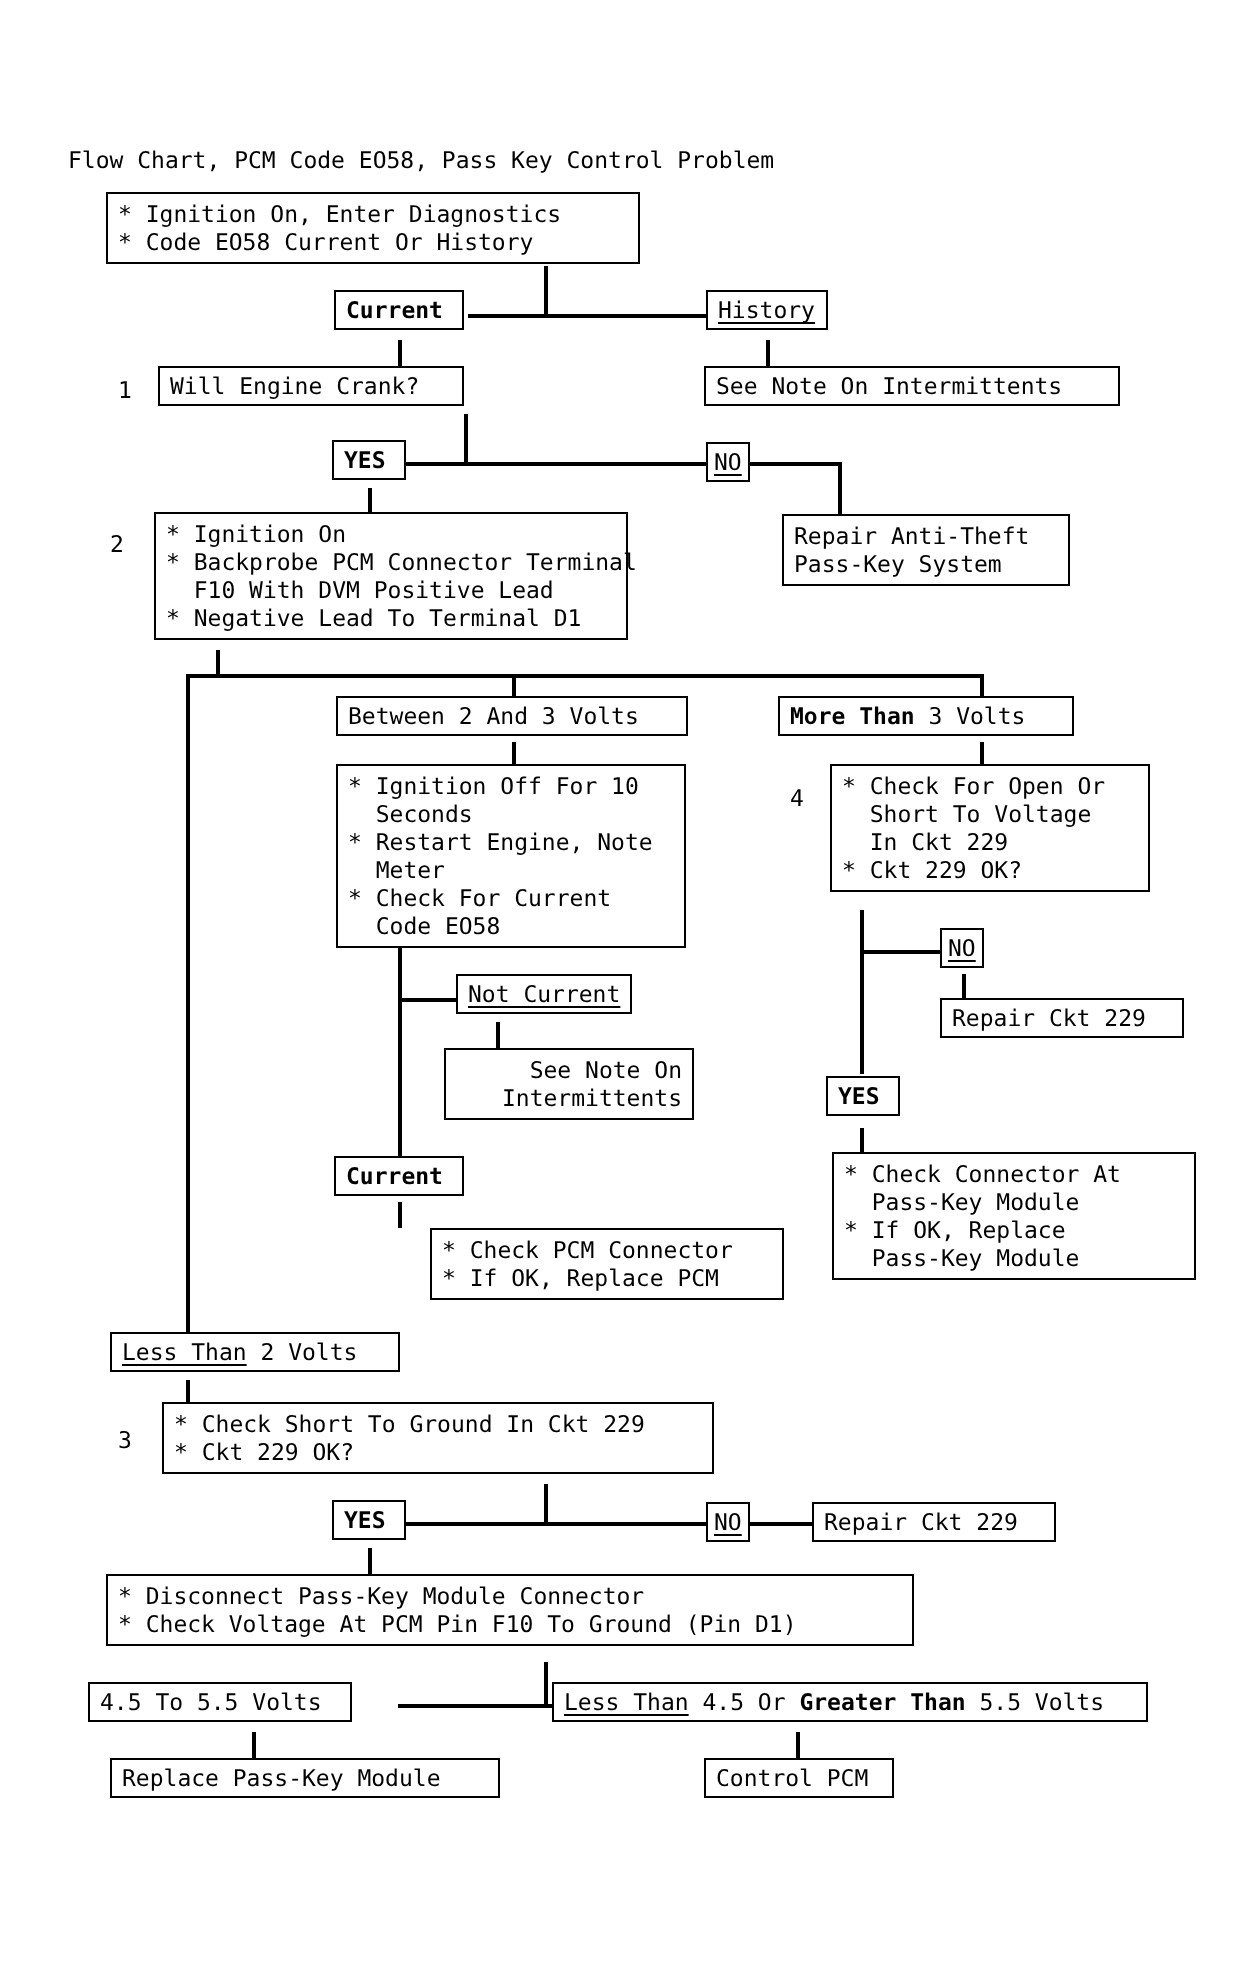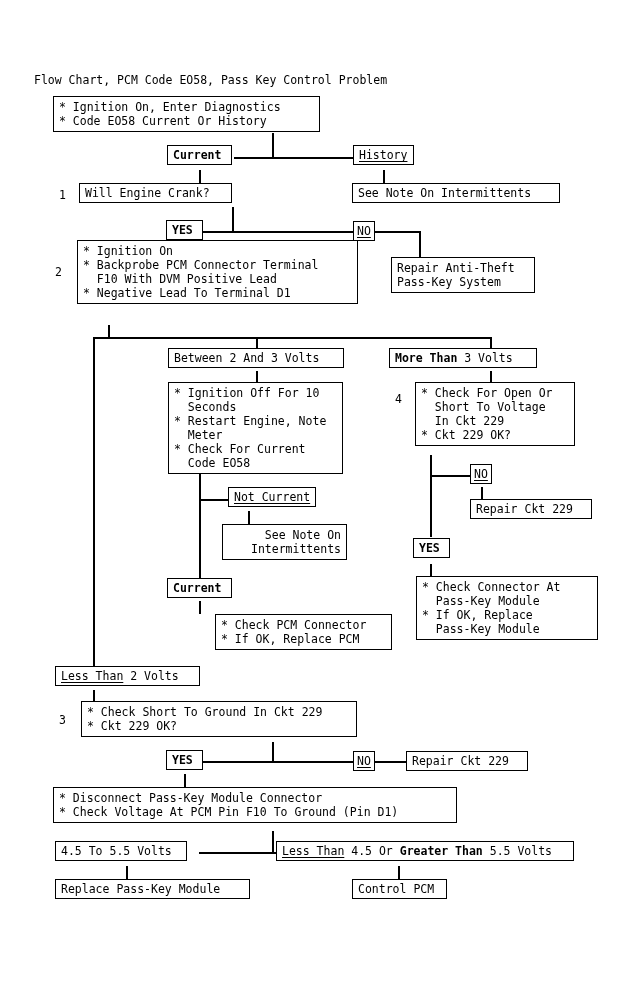--- a/index.html
+++ b/index.html
@@ -138,21 +138,21 @@
   <div class="box small" style="left:352px; top:183px; width:208px;">See Note On Intermittents</div>
 
   <div class="box small" style="left:166px; top:220px; width:37px;"><b>YES</b></div>
 
   <div class="box small" style="left:353px; top:221px; width:22px; padding-left:3px; padding-right:3px;"><u>NO</u></div>
 
   <div class="box" style="left:391px; top:257px; width:144px;">Repair Anti-Theft
 Pass-Key System</div>
 
   <div class="lbl" style="left:55px; top:265px;">2</div>
-  <div class="box" style="left:77px; top:240px; width:281px;">* Ignition On
+  <div class="box" style="left:77px; top:256px; width:237px;">* Ignition On
 * Backprobe PCM Connector Terminal
   F10 With DVM Positive Lead
 * Negative Lead To Terminal D1</div>
 
   <div class="box small" style="left:168px; top:348px; width:176px;">Between 2 And 3 Volts</div>
 
   <div class="box small" style="left:389px; top:348px; width:148px;"><b>More Than</b><span> 3 Volts</span></div>
 
   <div class="box" style="left:168px; top:382px; width:175px;">* Ignition Off For 10
   Seconds
@@ -196,21 +196,21 @@
 
   <div class="box small" style="left:166px; top:750px; width:37px;"><b>YES</b></div>
 
   <div class="box small" style="left:353px; top:751px; width:22px; padding-left:3px; padding-right:3px;"><u>NO</u></div>
 
   <div class="box small" style="left:406px; top:751px; width:122px;">Repair Ckt 229</div>
 
   <div class="box" style="left:53px; top:787px; width:404px;">* Disconnect Pass-Key Module Connector
 * Check Voltage At PCM Pin F10 To Ground (Pin D1)</div>
 
-  <div class="box small" style="left:55px; top:841px; width:132px;">4.5 To 5.5 Volts</div>
+  <div class="box small" style="left:44px; top:841px; width:132px;">4.5 To 5.5 Volts</div>
 
   <div class="box small" style="left:276px; top:841px; width:298px;"><u>Less Than</u><span> 4.5 Or </span><b>Greater Than</b><span> 5.5 Volts</span></div>
 
   <div class="box small" style="left:55px; top:879px; width:195px;">Replace Pass-Key Module</div>
 
   <div class="box small" style="left:352px; top:879px; width:95px;">Control PCM</div>
 
 </div>
 
 </body></html>

